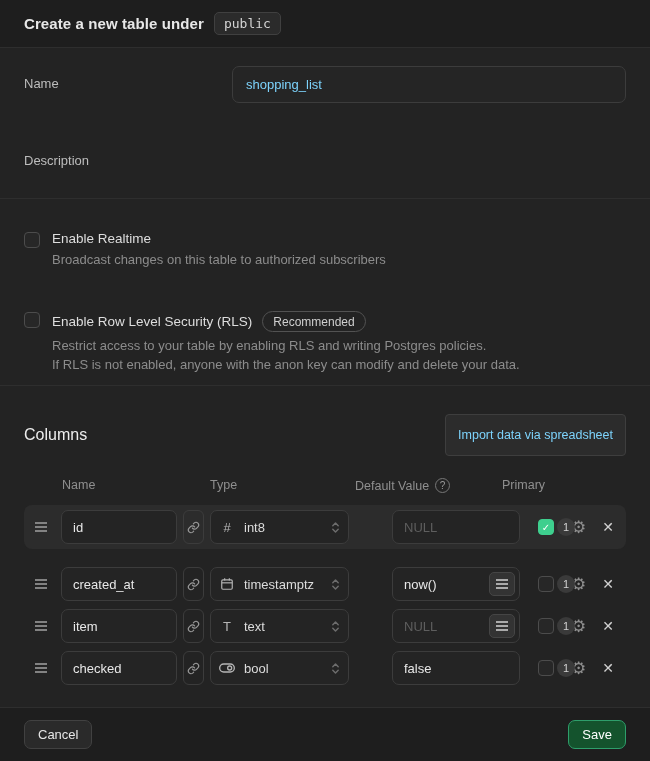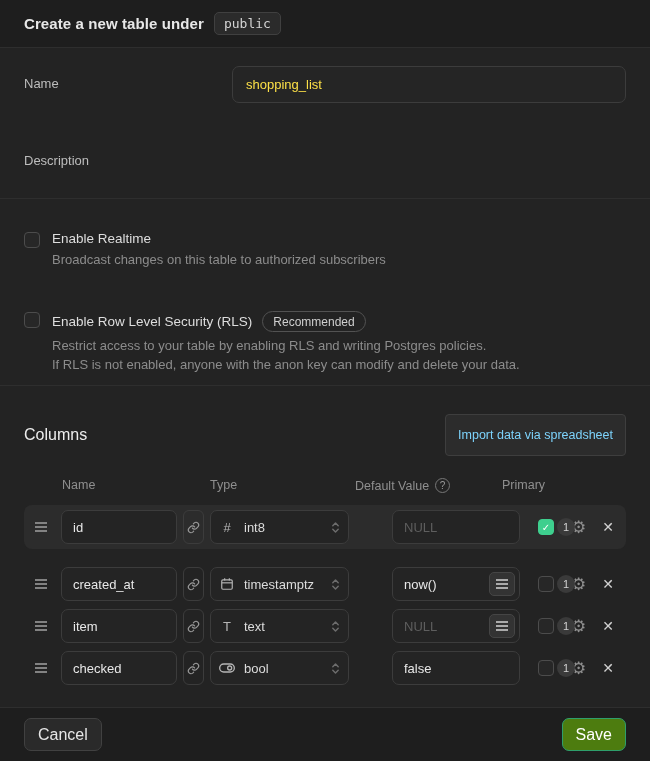--- a/index.html
+++ b/index.html
@@ -23,21 +23,21 @@
     border-radius:5px; padding:4px 9px; line-height:1;
   }
 
   
   .form-section { padding:18px 24px 30px; border-bottom:1px solid #2e2e2e; }
   .form-row { display:flex; }
   .form-row + .form-row { margin-top:40px; }
   .form-label { width:208px; flex:0 0 208px; padding-top:10px; color:#bdbdbd; font-size:13px; }
   .text-input {
     flex:1; height:37px; background:#252525; border:1px solid #3c3c3c; border-radius:7px;
-    color:#fde047; font-size:13px; font-weight:500; padding:0 13px; outline:none;
+    color:#7dd3fc; font-size:13px; font-weight:500; padding:0 13px; outline:none;
     font-family:"Liberation Sans","DejaVu Sans",sans-serif;
   }
   .text-input::placeholder { color:#666; font-weight:400; }
 
   
   .toggles-section { padding:32px 24px 0; border-bottom:1px solid #2e2e2e; height:200px; }
   .toggle-block { display:flex; gap:12px; }
   .toggle-block + .toggle-block { margin-top:42px; }
   .checkbox {
     width:16px; height:16px; flex:0 0 16px; border:1px solid #4c4c4c; border-radius:4px;
@@ -122,21 +122,21 @@
   .remove-btn {
     background:none; border:none; color:#d2d2d2; font-size:14px; margin-left:14px; cursor:pointer;
     padding:2px; line-height:1;
   }
 
   
   .dlg-footer {
     flex:0 0 54px; height:54px; background:#1e1e1e; border-top:1px solid #2e2e2e;
     display:flex; align-items:center; justify-content:space-between; padding:0 24px;
   }
-  .btn { border-radius:7px; font-size:16px; padding:6px 13px; cursor:pointer; font-family:inherit; line-height:1.2; }
+  .btn { border-radius:7px; font-size:13px; padding:6px 13px; cursor:pointer; font-family:inherit; line-height:1.2; }
   .btn-cancel { background:#2a2a2a; border:1px solid #414141; color:#e6e6e6; }
   .btn-save { border:1px solid #2e9e6b; color:#fff; }
 
   svg { display:block; }
 </style>
 </head>
 <body>
 
 <div class="dialog">
 
@@ -378,16 +378,16 @@
       <span class="count-badge">1</span>
       <span class="gear-icon">⚙</span>
     </div>
     <button class="remove-btn">✕</button>
   </div>
 </div>
   </div>
 
   <div class="dlg-footer">
     <button class="btn btn-cancel">Cancel</button>
-    <button class="btn btn-save" id="save-btn" style="background: #4d7c0f;">Save</button>
+    <button class="btn btn-save" id="save-btn" style="background: #14532d;">Save</button>
   </div>
 
 </div>
 
 </body></html>

